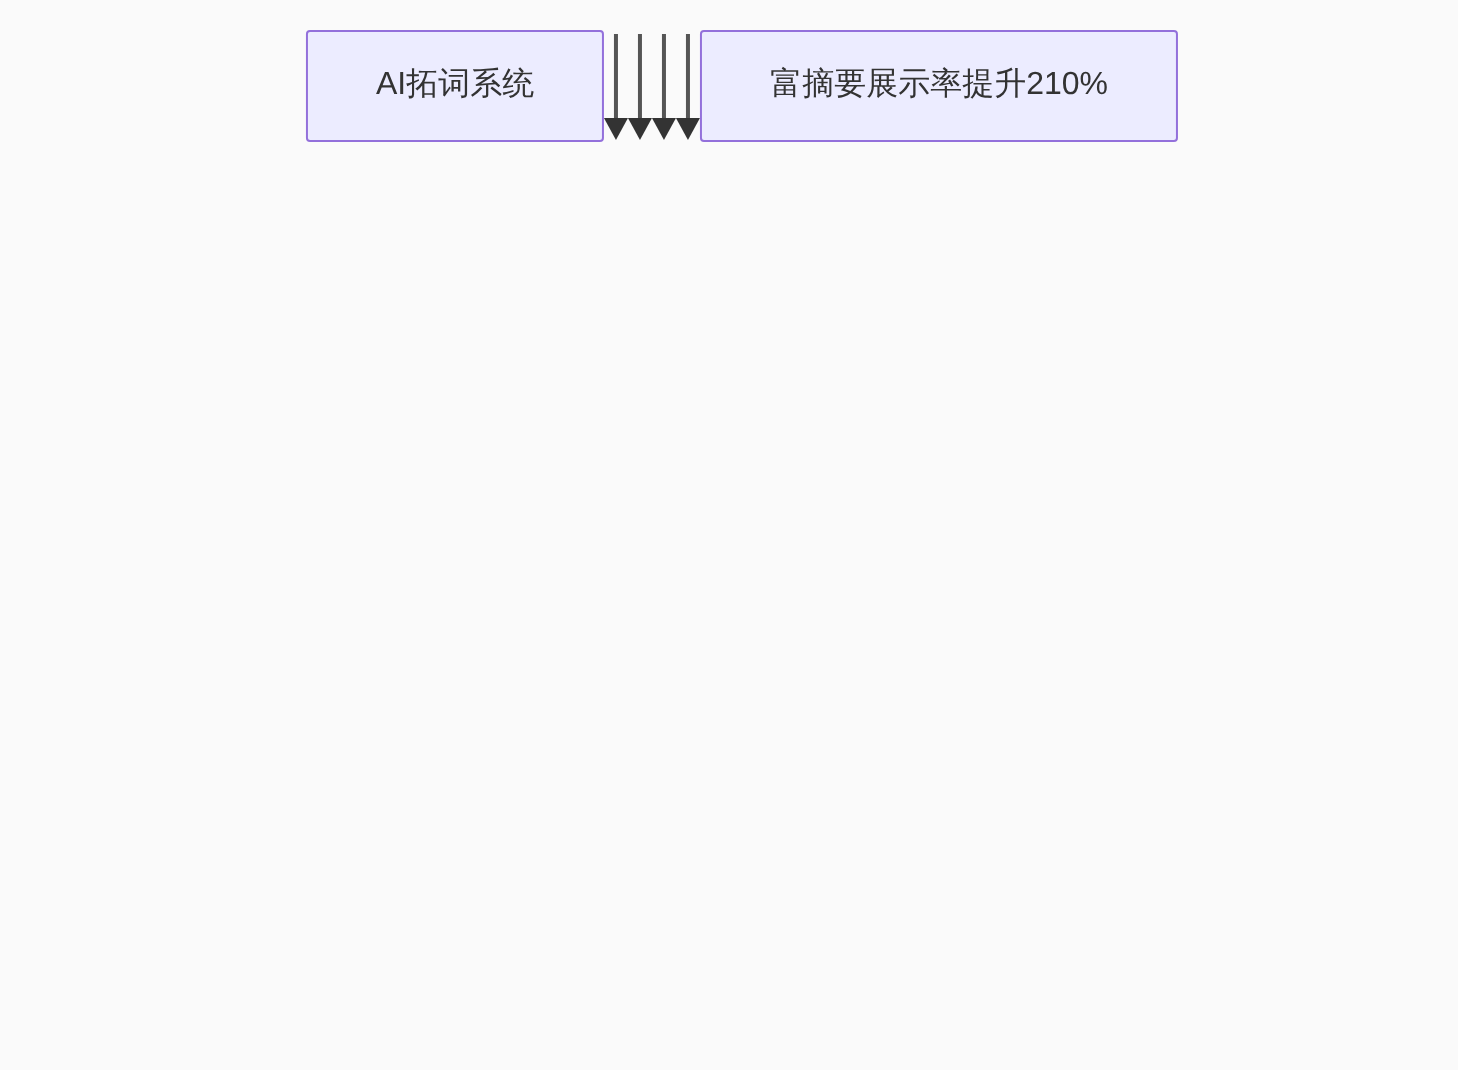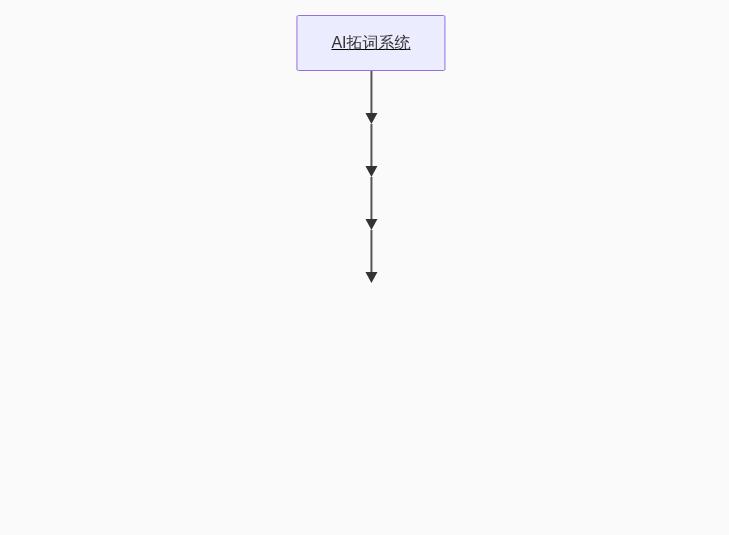--- a/index.html
+++ b/index.html
@@ -21,23 +21,22 @@
     background: var(--background);
     overflow: hidden;
     font-family: "Liberation Sans", "DejaVu Sans", sans-serif;
   }
   .flow-column {
     position: absolute;
     left: 371px;
     top: 15px;
     transform: translateX(-50%);
     display: flex;
-    flex-direction: column;
+    flex-direction: row;
     align-items: center;
-    text-decoration: underline;
   }
   .node {
     box-sizing: border-box;
     height: 56px;
     padding: 0 34px;
     display: flex;
     align-items: center;
     justify-content: center;
     background: var(--node_fill);
     border: 1.5px solid var(--node_border);
@@ -94,15 +93,18 @@
       <div class="arrow-line"></div>
       <div class="arrow-head"></div>
     </div>
 
 
     <div class="arrow">
       <div class="arrow-line"></div>
       <div class="arrow-head"></div>
     </div>
 
+    <div class="node">
+      <span class="node-label">富摘要展示率提升210%</span>
+    </div>
 
   </div>
 </div>
 
 </body></html>

